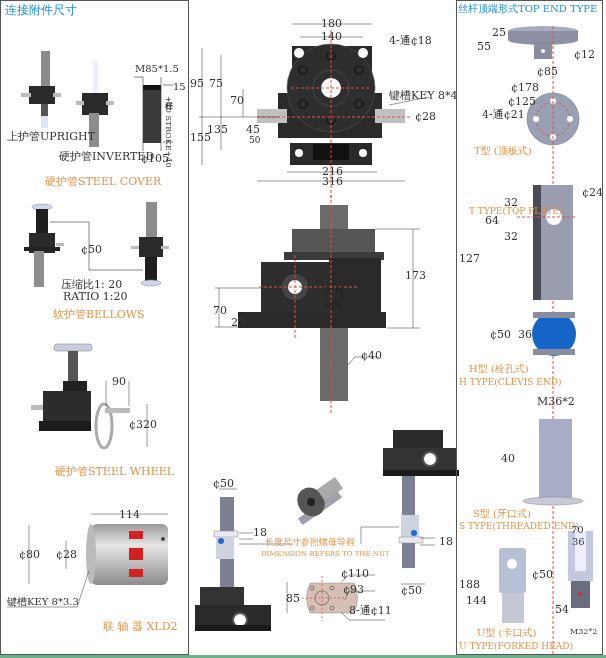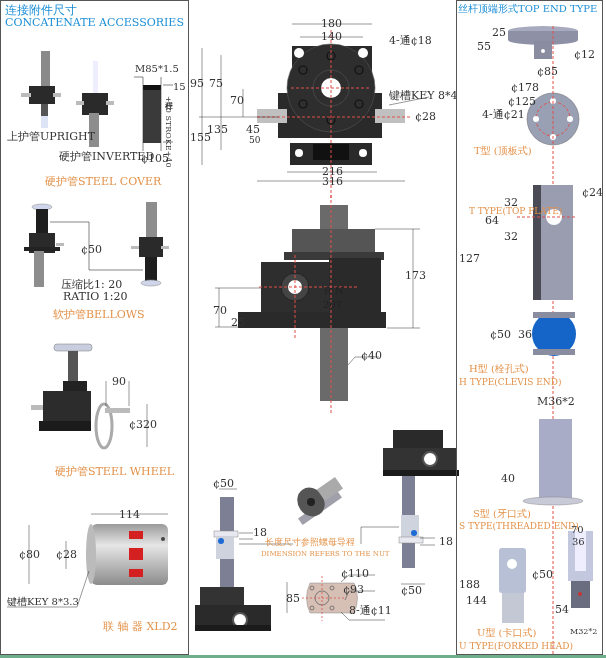--- a/index.html
+++ b/index.html
@@ -14,21 +14,20 @@
   .orange{color:#e3924a;}
   .dim{color:#333;font-size:11px;}
   .hdr{font-size:11px;}
   svg{position:absolute;left:0;top:0;overflow:visible;}
 </style>
 </head>
 <body>
 
 <div class="panel" id="p-left">
   <div class="t blue hdr" style="left:4px;top:3px;font-size:12px;">连接附件尺寸</div>
-  <div class="t blue hdr" style="left:4px;top:16px;">CONCATENATE ACCESSORIES</div>
 
   <svg width="189" height="655">
 
     <g>
       <rect x="40" y="50" width="9" height="40" fill="#8a8a8a"></rect>
       <rect x="28" y="85" width="26" height="18" fill="#2a2a2a"></rect>
       <rect x="20" y="92" width="10" height="4" fill="#bbb"></rect>
       <rect x="52" y="92" width="8" height="4" fill="#bbb"></rect>
       <rect x="40" y="103" width="7" height="18" fill="#555"></rect>
       <rect x="40" y="115" width="7" height="12" fill="#dde4f5"></rect>
@@ -352,21 +351,21 @@
   <div class="t dim" style="left:47px;top:196px;">32</div>
   <div class="t dim" style="left:28px;top:214px;">64</div>
   <div class="t dim" style="left:47px;top:230px;">32</div>
   <div class="t dim" style="left:2px;top:252px;">127</div>
   <div class="t dim" style="left:33px;top:328px;">¢50</div>
   <div class="t dim" style="left:61px;top:328px;">36</div>
   <div class="t orange" style="left:12px;top:363px;font-size:10px;">H型 (栓孔式)</div>
   <div class="t orange" style="left:2px;top:377px;font-size:9px;">H TYPE(CLEVIS END)</div>
 
   <div class="t dim" style="left:80px;top:395px;">M36*2</div>
-  <div class="t dim" style="left:44px;top:452px;margin-top:20px;">40</div>
+  <div class="t dim" style="left:44px;top:452px;">40</div>
   <div class="t orange" style="left:16px;top:508px;font-size:10px;">S型 (牙口式)</div>
   <div class="t orange" style="left:2px;top:521px;font-size:9px;">S TYPE(THREADED END)</div>
 
   <div class="t dim" style="left:114px;top:524px;font-size:10px;">70</div>
   <div class="t dim" style="left:115px;top:536px;font-size:10px;">36</div>
   <div class="t dim" style="left:75px;top:568px;">¢50</div>
   <div class="t dim" style="left:2px;top:578px;">188</div>
   <div class="t dim" style="left:9px;top:594px;">144</div>
   <div class="t dim" style="left:98px;top:603px;">54</div>
   <div class="t dim" style="left:113px;top:627px;font-size:8px;">M32*2</div>

